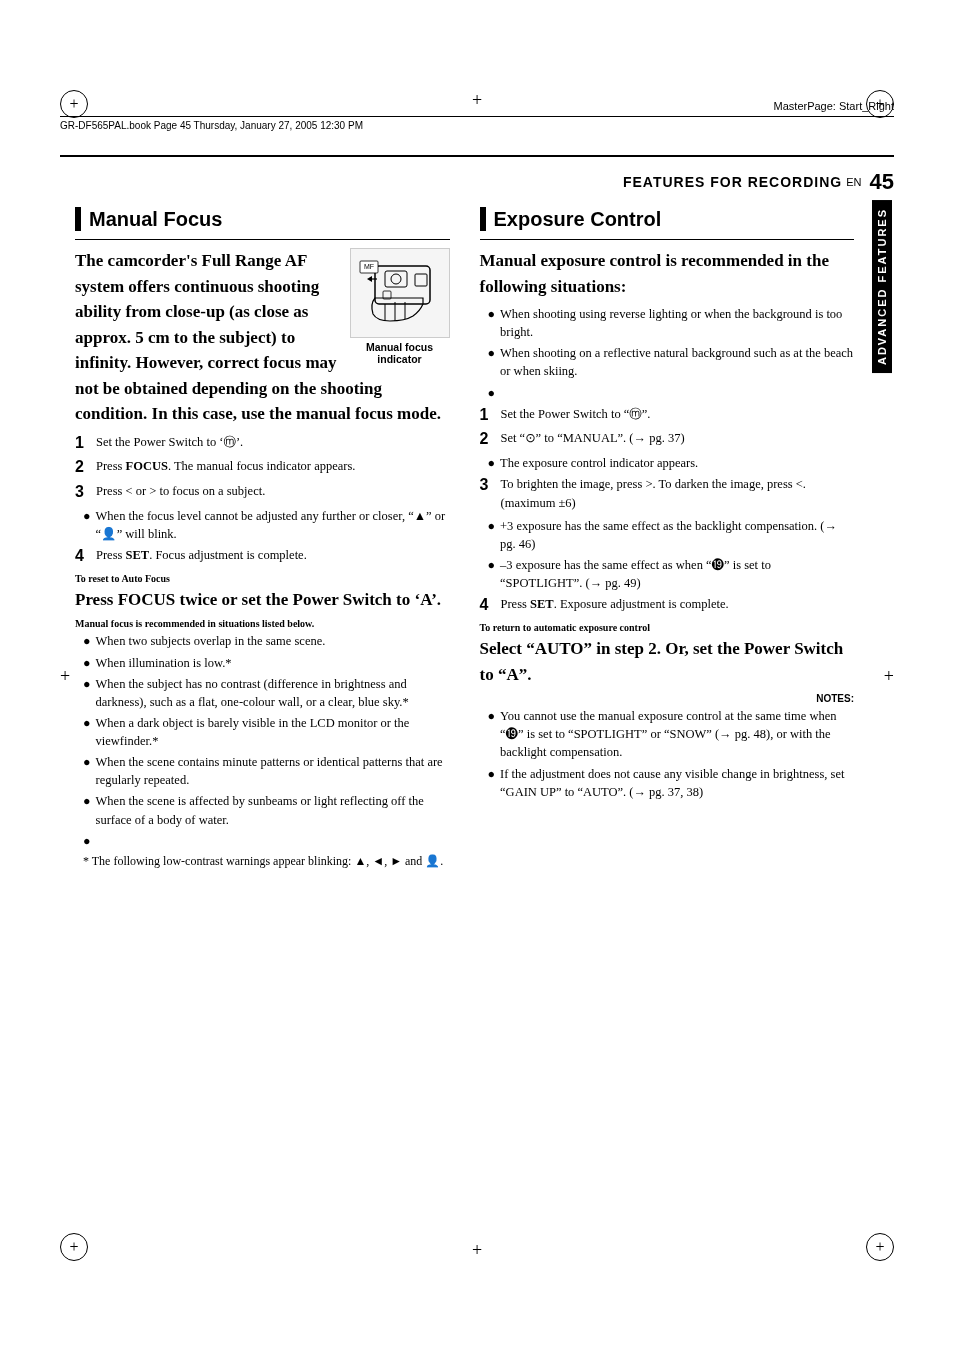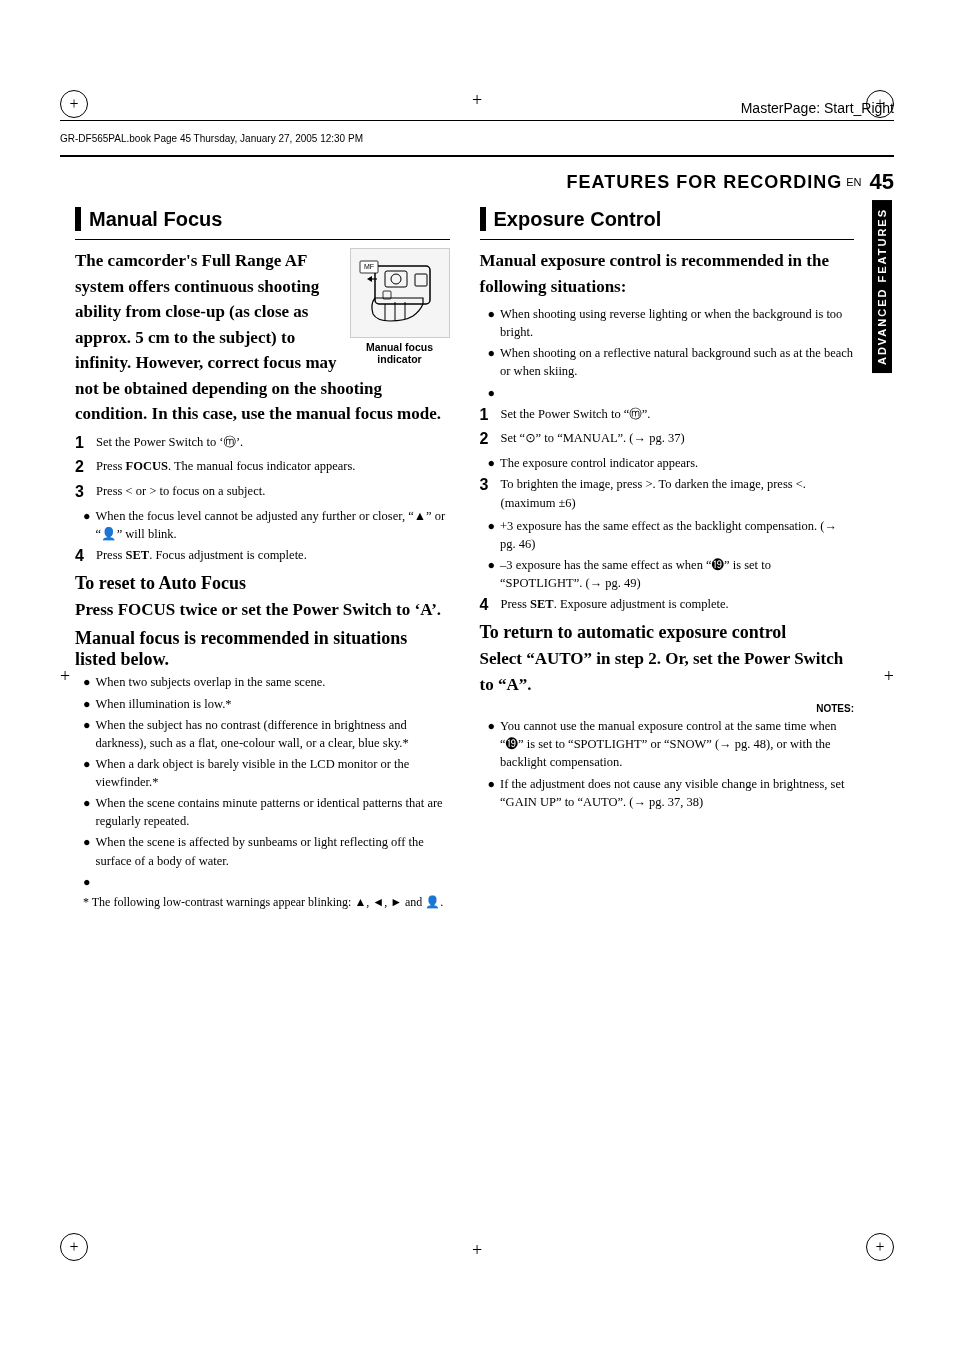--- a/index.html
+++ b/index.html
@@ -16,30 +16,30 @@
     
     .page-header {
       position: absolute;
       top: 100px;
       left: 60px;
       right: 60px;
     }
 
     .masterpage-label {
       text-align: right;
-      font-size: 14px;
+      font-size: 11px;
       font-family: Arial, sans-serif;
       margin-bottom: 4px;
     }
 
     .file-info {
       font-size: 10px;
       font-family: Arial, sans-serif;
       border-top: 1px solid #000;
-      padding-top: 12px;
+      padding-top: 3px;
     }
 
     
     .reg-mark {
       position: absolute;
       width: 28px;
       height: 28px;
       border-radius: 50%;
       border: 1px solid #000;
       display: flex;
@@ -99,21 +99,21 @@
       left: 60px;
       right: 60px;
       display: flex;
       justify-content: flex-end;
       align-items: center;
       border-top: 2px solid #000;
       padding-top: 3px;
     }
     .section-header-text {
       font-family: Arial, sans-serif;
-      font-size: 18px;
+      font-size: 14px;
       font-weight: bold;
       letter-spacing: 1px;
       text-transform: uppercase;
     }
     .section-header-en {
       font-family: Arial, sans-serif;
       font-size: 11px;
       font-weight: normal;
       margin: 16px 4px;
     }
@@ -217,21 +217,21 @@
       font-size: 12.5px;
       line-height: 1.45;
     }
     .bullet-dot {
       margin-right: 5px;
       flex-shrink: 0;
     }
 
     
     .sub-heading {
-      font-size: 18px;
+      font-size: 10px;
       font-weight: bold;
       margin-top: 6px;
       margin-bottom: 3px;
     }
 
     
     .illustration-wrap {
       float: right;
       margin: 0 0 8px 8px;
       text-align: center;

